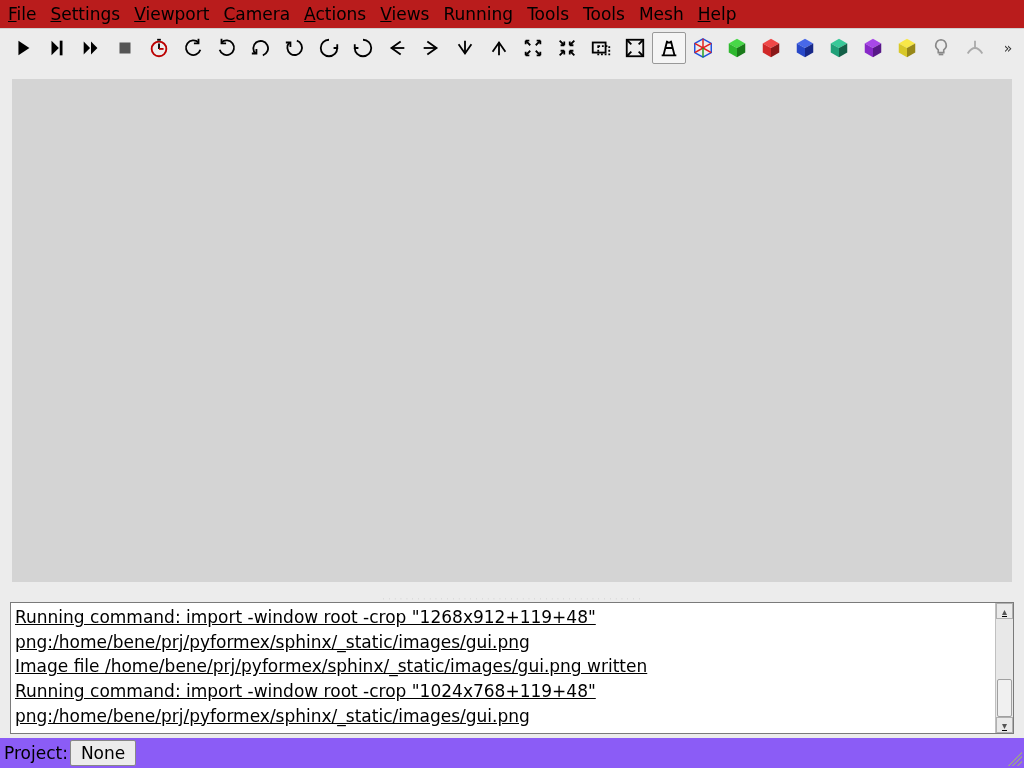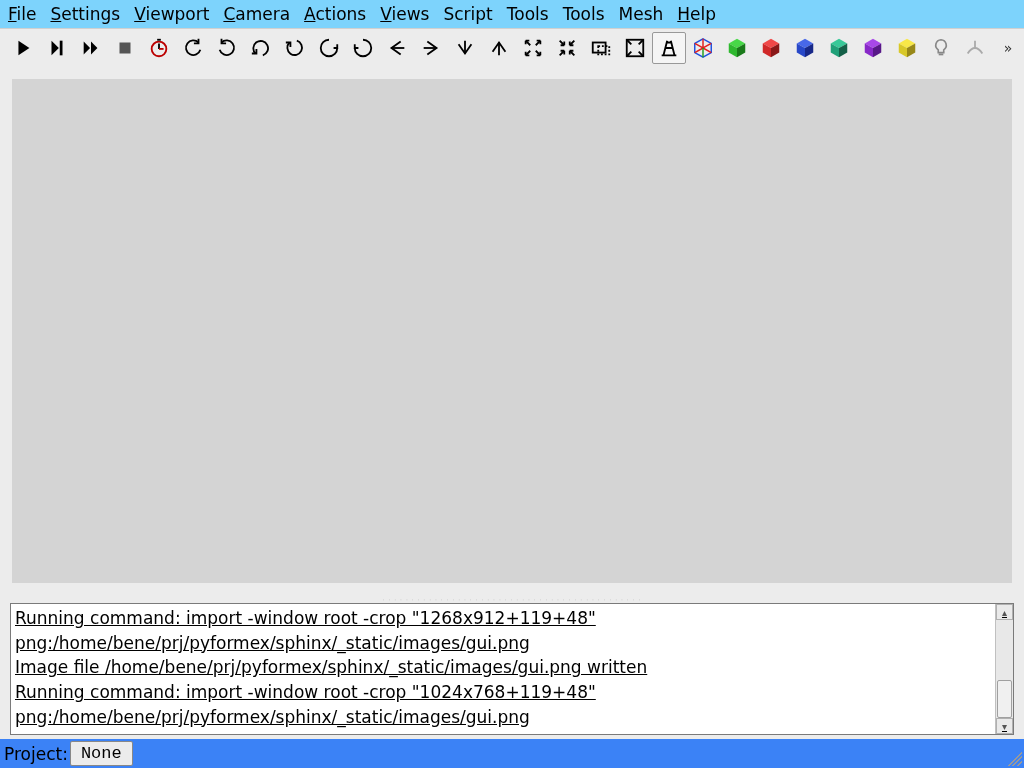--- a/index.html
+++ b/index.html
@@ -11,21 +11,21 @@
   height: 768px;
   display: flex;
   flex-direction: column;
   overflow: hidden;
 }
 .menubar {
   display: flex;
   align-items: flex-start;
   gap: 14px;
   padding: 4px 8px;
-  background: #7dd3fc;
+  background: #b91c1c;
   font-size: 17px;
 }
 .menubar .menu-item {
   cursor: pointer;
 }
 .toolbar {
   display: flex;
   align-items: center;
   gap: 2px;
   padding: 3px 6px;
@@ -109,36 +109,35 @@
 .sb-track { flex:1; background:#e8e8e8; position:relative; }
 .sb-thumb {
   position:absolute; left:1px; right:1px; bottom:0; height:38px;
   background:#f0f0f0; border:1px solid #a0a0a0; border-radius:2px;
 }
 .statusbar {
   display: flex;
   align-items: center;
   gap: 6px;
   padding: 2px 2px;
-  background: #3b82f6;
+  background: #8b5cf6;
   font-size: 17px;
 }
 .status-field {
   display: flex;
   align-items: center;
 }
 .status-label { padding: 2px 2px; }
 .status-value {
   border: 1px solid #888;
   background: #ececec;
   padding: 2px 10px;
   border-radius: 2px;
   display:flex;align-items:center;gap:6px;
   cursor:pointer;
-  font-family:Liberation Mono, monospace;
 }
 .dot-green {
   width:10px;height:10px;border-radius:50%;
   background:#1fb81f;display:inline-block;
 }
 .resize-grip {
   margin-left:auto;
   width:18px;height:18px;
   align-self:flex-end;
   background:
@@ -155,21 +154,21 @@
 </head>
 <body>
 
 <div class="menubar" id="menubar">
     <span class="menu-item"><span style="text-decoration:underline">F</span>ile</span>
     <span class="menu-item"><span style="text-decoration:underline">S</span>ettings</span>
     <span class="menu-item"><span style="text-decoration:underline">V</span>iewport</span>
     <span class="menu-item"><span style="text-decoration:underline">C</span>amera</span>
     <span class="menu-item"><span style="text-decoration:underline">A</span>ctions</span>
     <span class="menu-item"><span style="text-decoration:underline">V</span>iews</span>
-    <span class="menu-item">Script</span>
+    <span class="menu-item">Running</span>
     <span class="menu-item">Tools</span>
     <span class="menu-item">Tools</span>
     <span class="menu-item">Mesh</span>
     <span class="menu-item"><span style="text-decoration:underline">H</span>elp</span>
   </div>
 
 <div class="toolbar">
   <div class="tbwrap" id="toolbar-buttons">
       <div class="tbtn">
         <svg width="22" height="22" viewBox="0 0 24 24">

